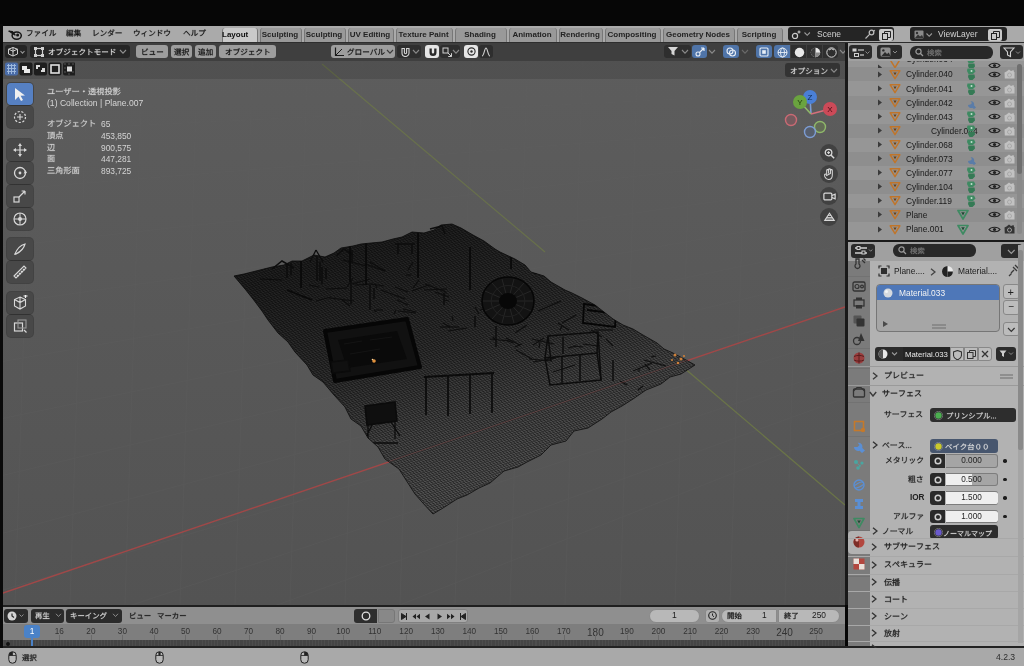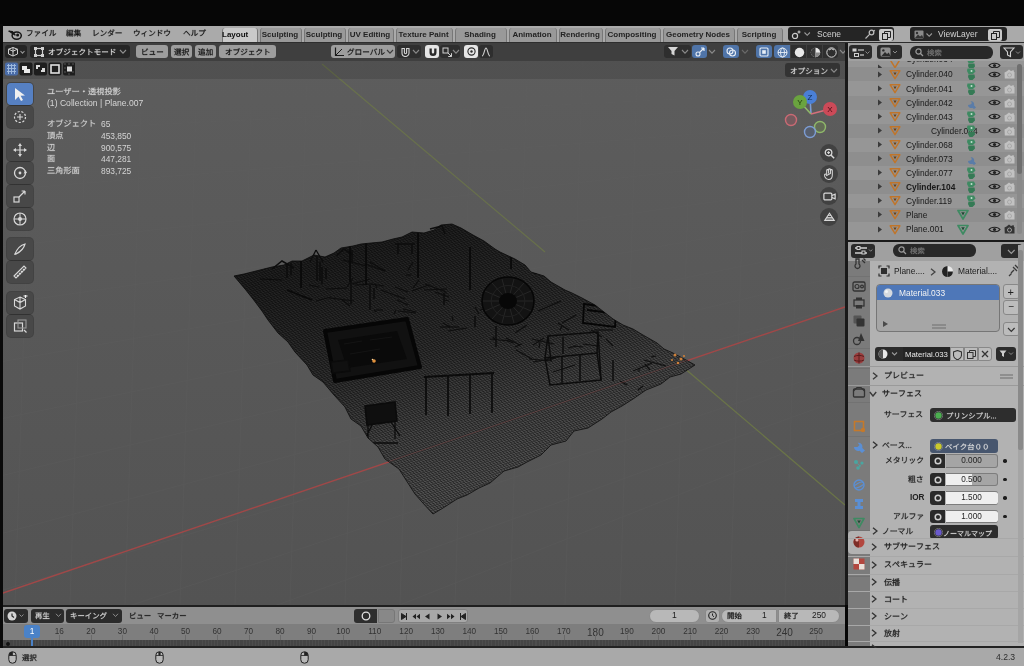--- a/index.html
+++ b/index.html
@@ -797,21 +797,21 @@
 <path d="M2.5 2.5 L5 0.5 L7 2 L9.5 1 L10 3 H10.5 V9.5 H0.8 L0.5 3.5 Z" fill="#c2c2c2"></path>
 <circle cx="5.5" cy="6" r="2" fill="none" stroke="#a8a8a8" stroke-width="1"></circle>
   </svg>
 <svg class="a" style="left:877px;top:183.35px" width="6" height="7">
     <path d="M1 0.5 L5 3.5 L1 6.5 Z" fill="#3a3a3a"></path>
   </svg>
 <svg class="a" style="left:889px;top:181.35px" width="12" height="11" viewBox="0 0 12 11">
 <path d="M1.2 1.8 H10.8 L6 9.6 Z" fill="none" stroke="#c0752a" stroke-width="1.5" stroke-linejoin="round"></path>
 <path d="M4.4 3.4 H7.6 L6 6.2 Z" fill="#6b4012"></path>
   </svg>
-<div class="a" style="left:906px;top:181.85px;font-size:8.4px;color:#191919;font-weight:bold;white-space:nowrap;">Cylinder.104</div>
+<div class="a" style="left:906px;top:181.85px;font-size:8.4px;color:#191919;font-weight:normal;white-space:nowrap;">Cylinder.104</div>
 <svg class="a" style="left:966px;top:180.85px" width="11" height="13" viewBox="0 0 11 13">
 <path d="M1.5 0.5 H8 L9.5 3.5 L7 6 H2.5 L1 3 Z" fill="#3e8a62"></path>
 <path d="M2.5 6.5 H8.5 L9 9.5 L6.5 12 H3.5 L2 9 Z" fill="#357a55"></path>
 <circle cx="5.5" cy="3" r="1" fill="#bfe0cf"></circle>
   </svg>
 <svg class="a" style="left:988px;top:182.35px" width="13" height="9" viewBox="0 0 13 9">
 <path d="M1 4.5 C3 1.5 10 1.5 12 4.5 C10 7.5 3 7.5 1 4.5 Z" fill="none" stroke="#222" stroke-width="1.2"></path>
 <circle cx="6.5" cy="4.5" r="1.6" fill="#222"></circle>
   </svg>
 <svg class="a" style="left:1004px;top:181.85px" width="11" height="10" viewBox="0 0 11 10">

